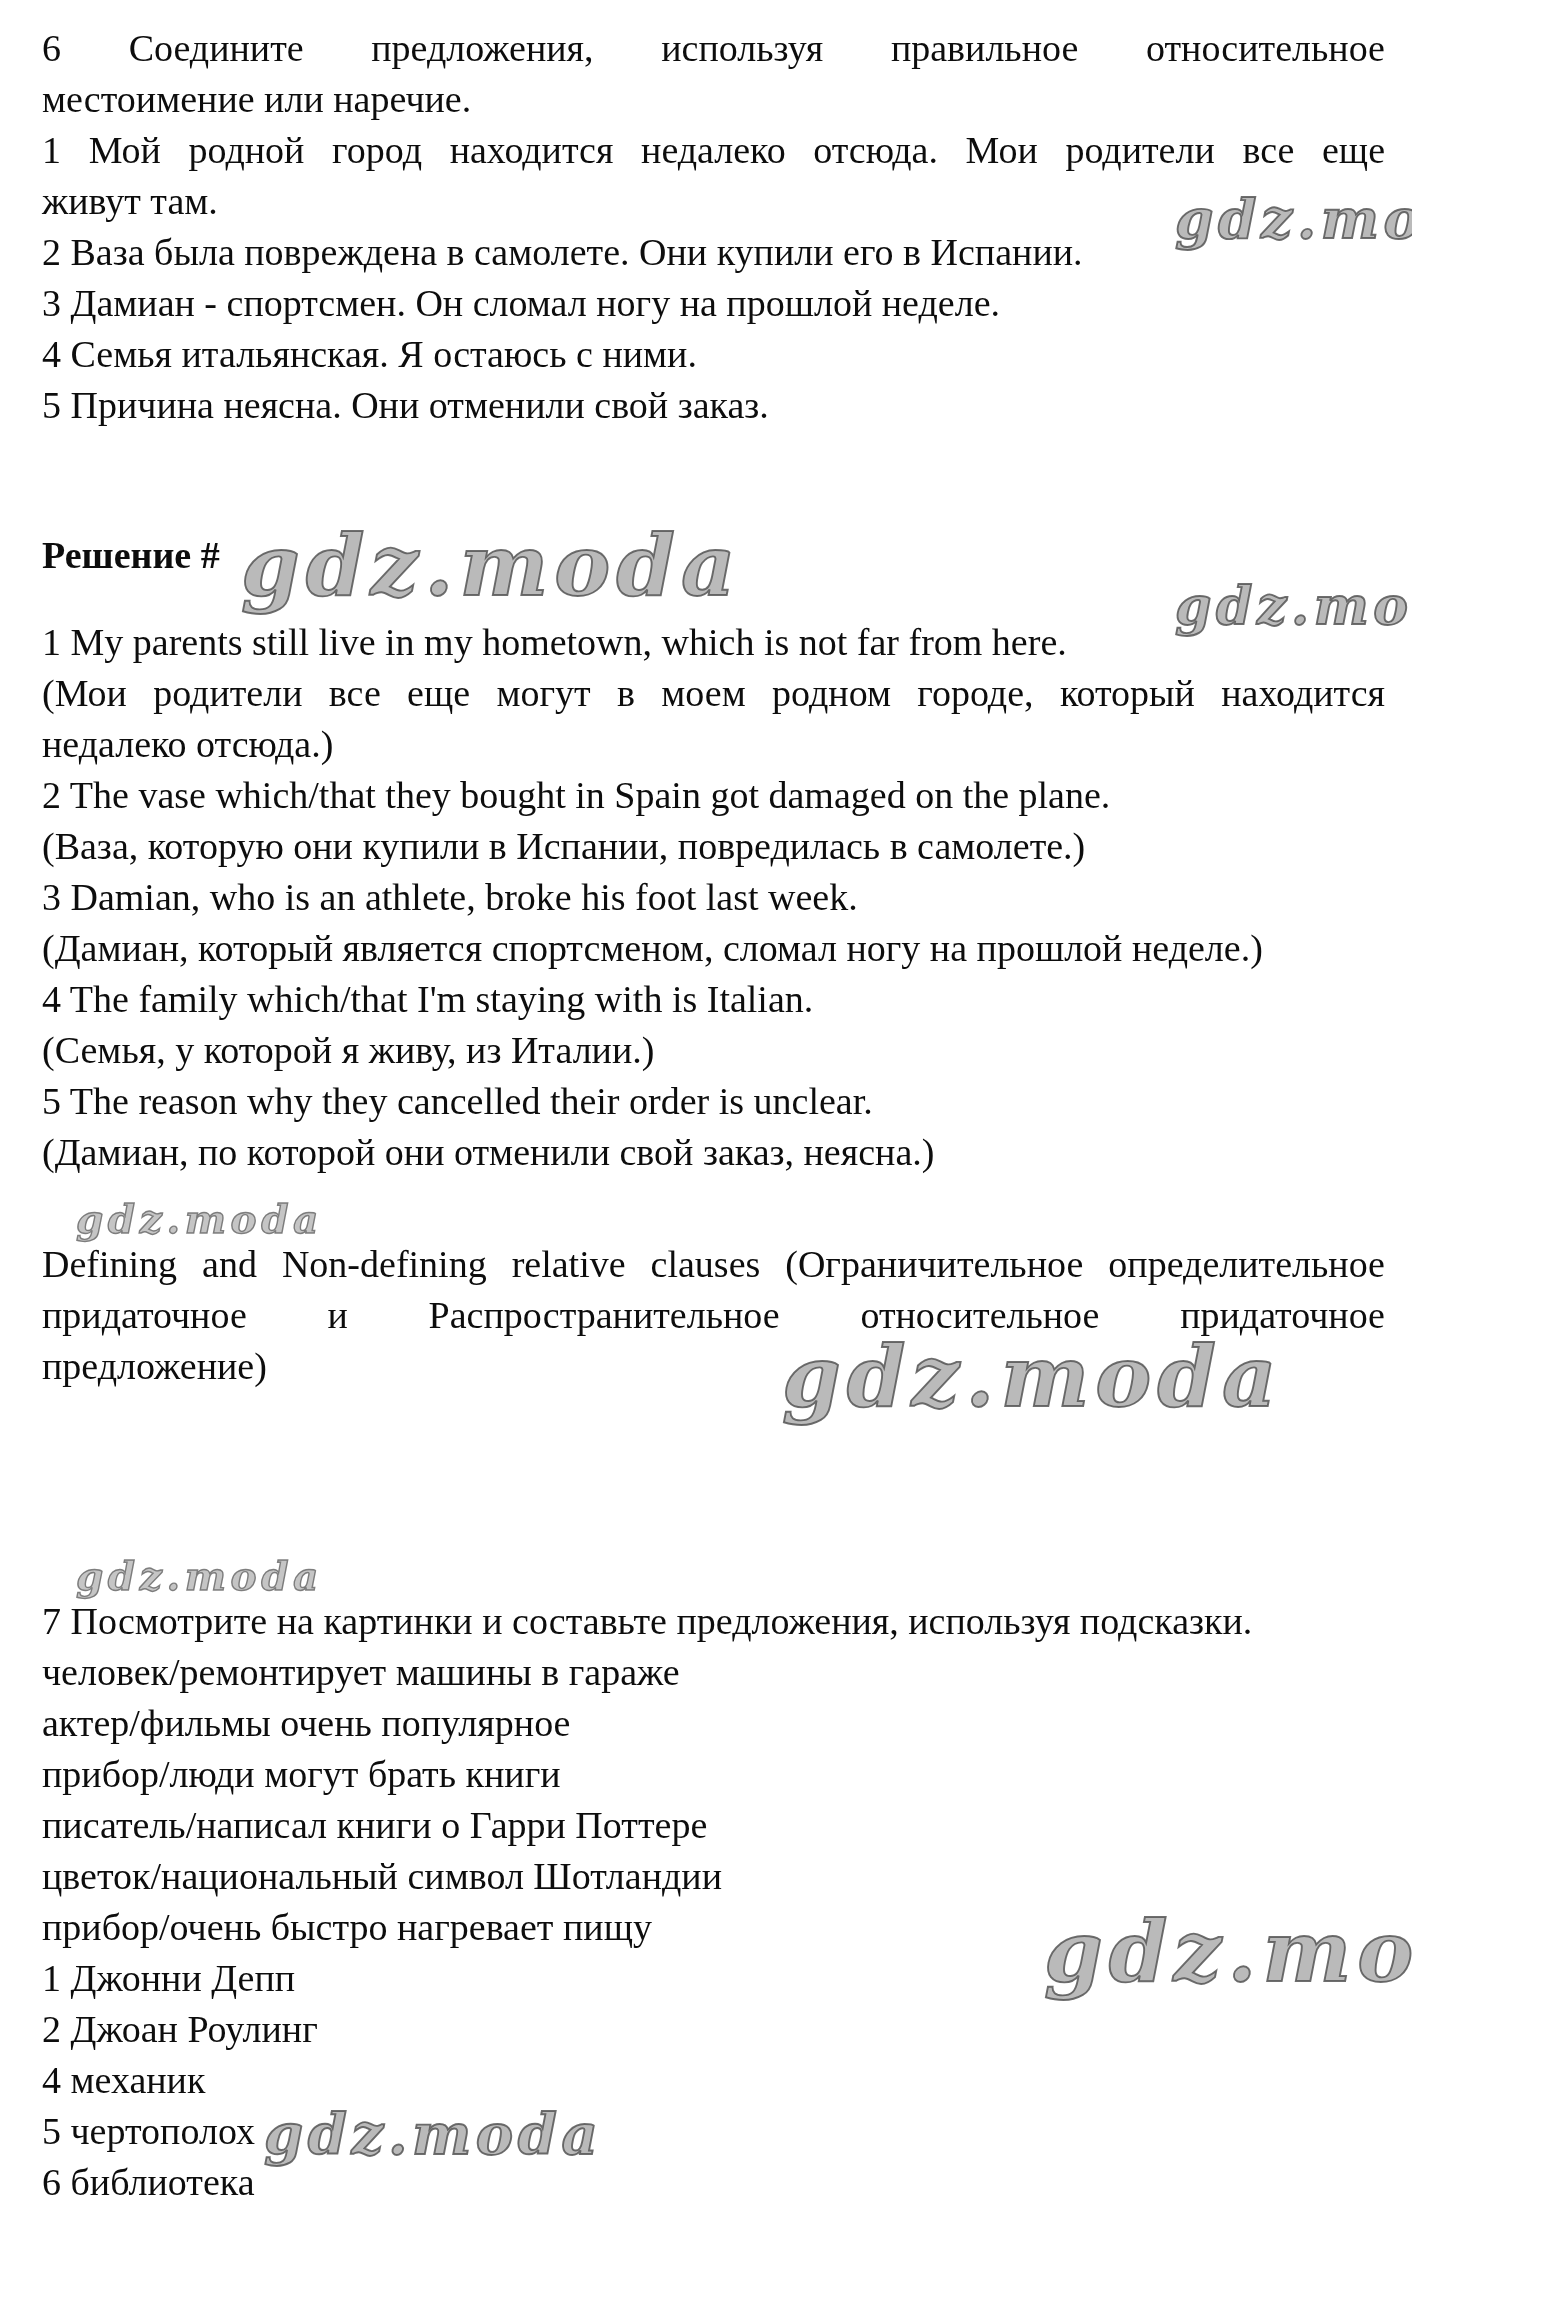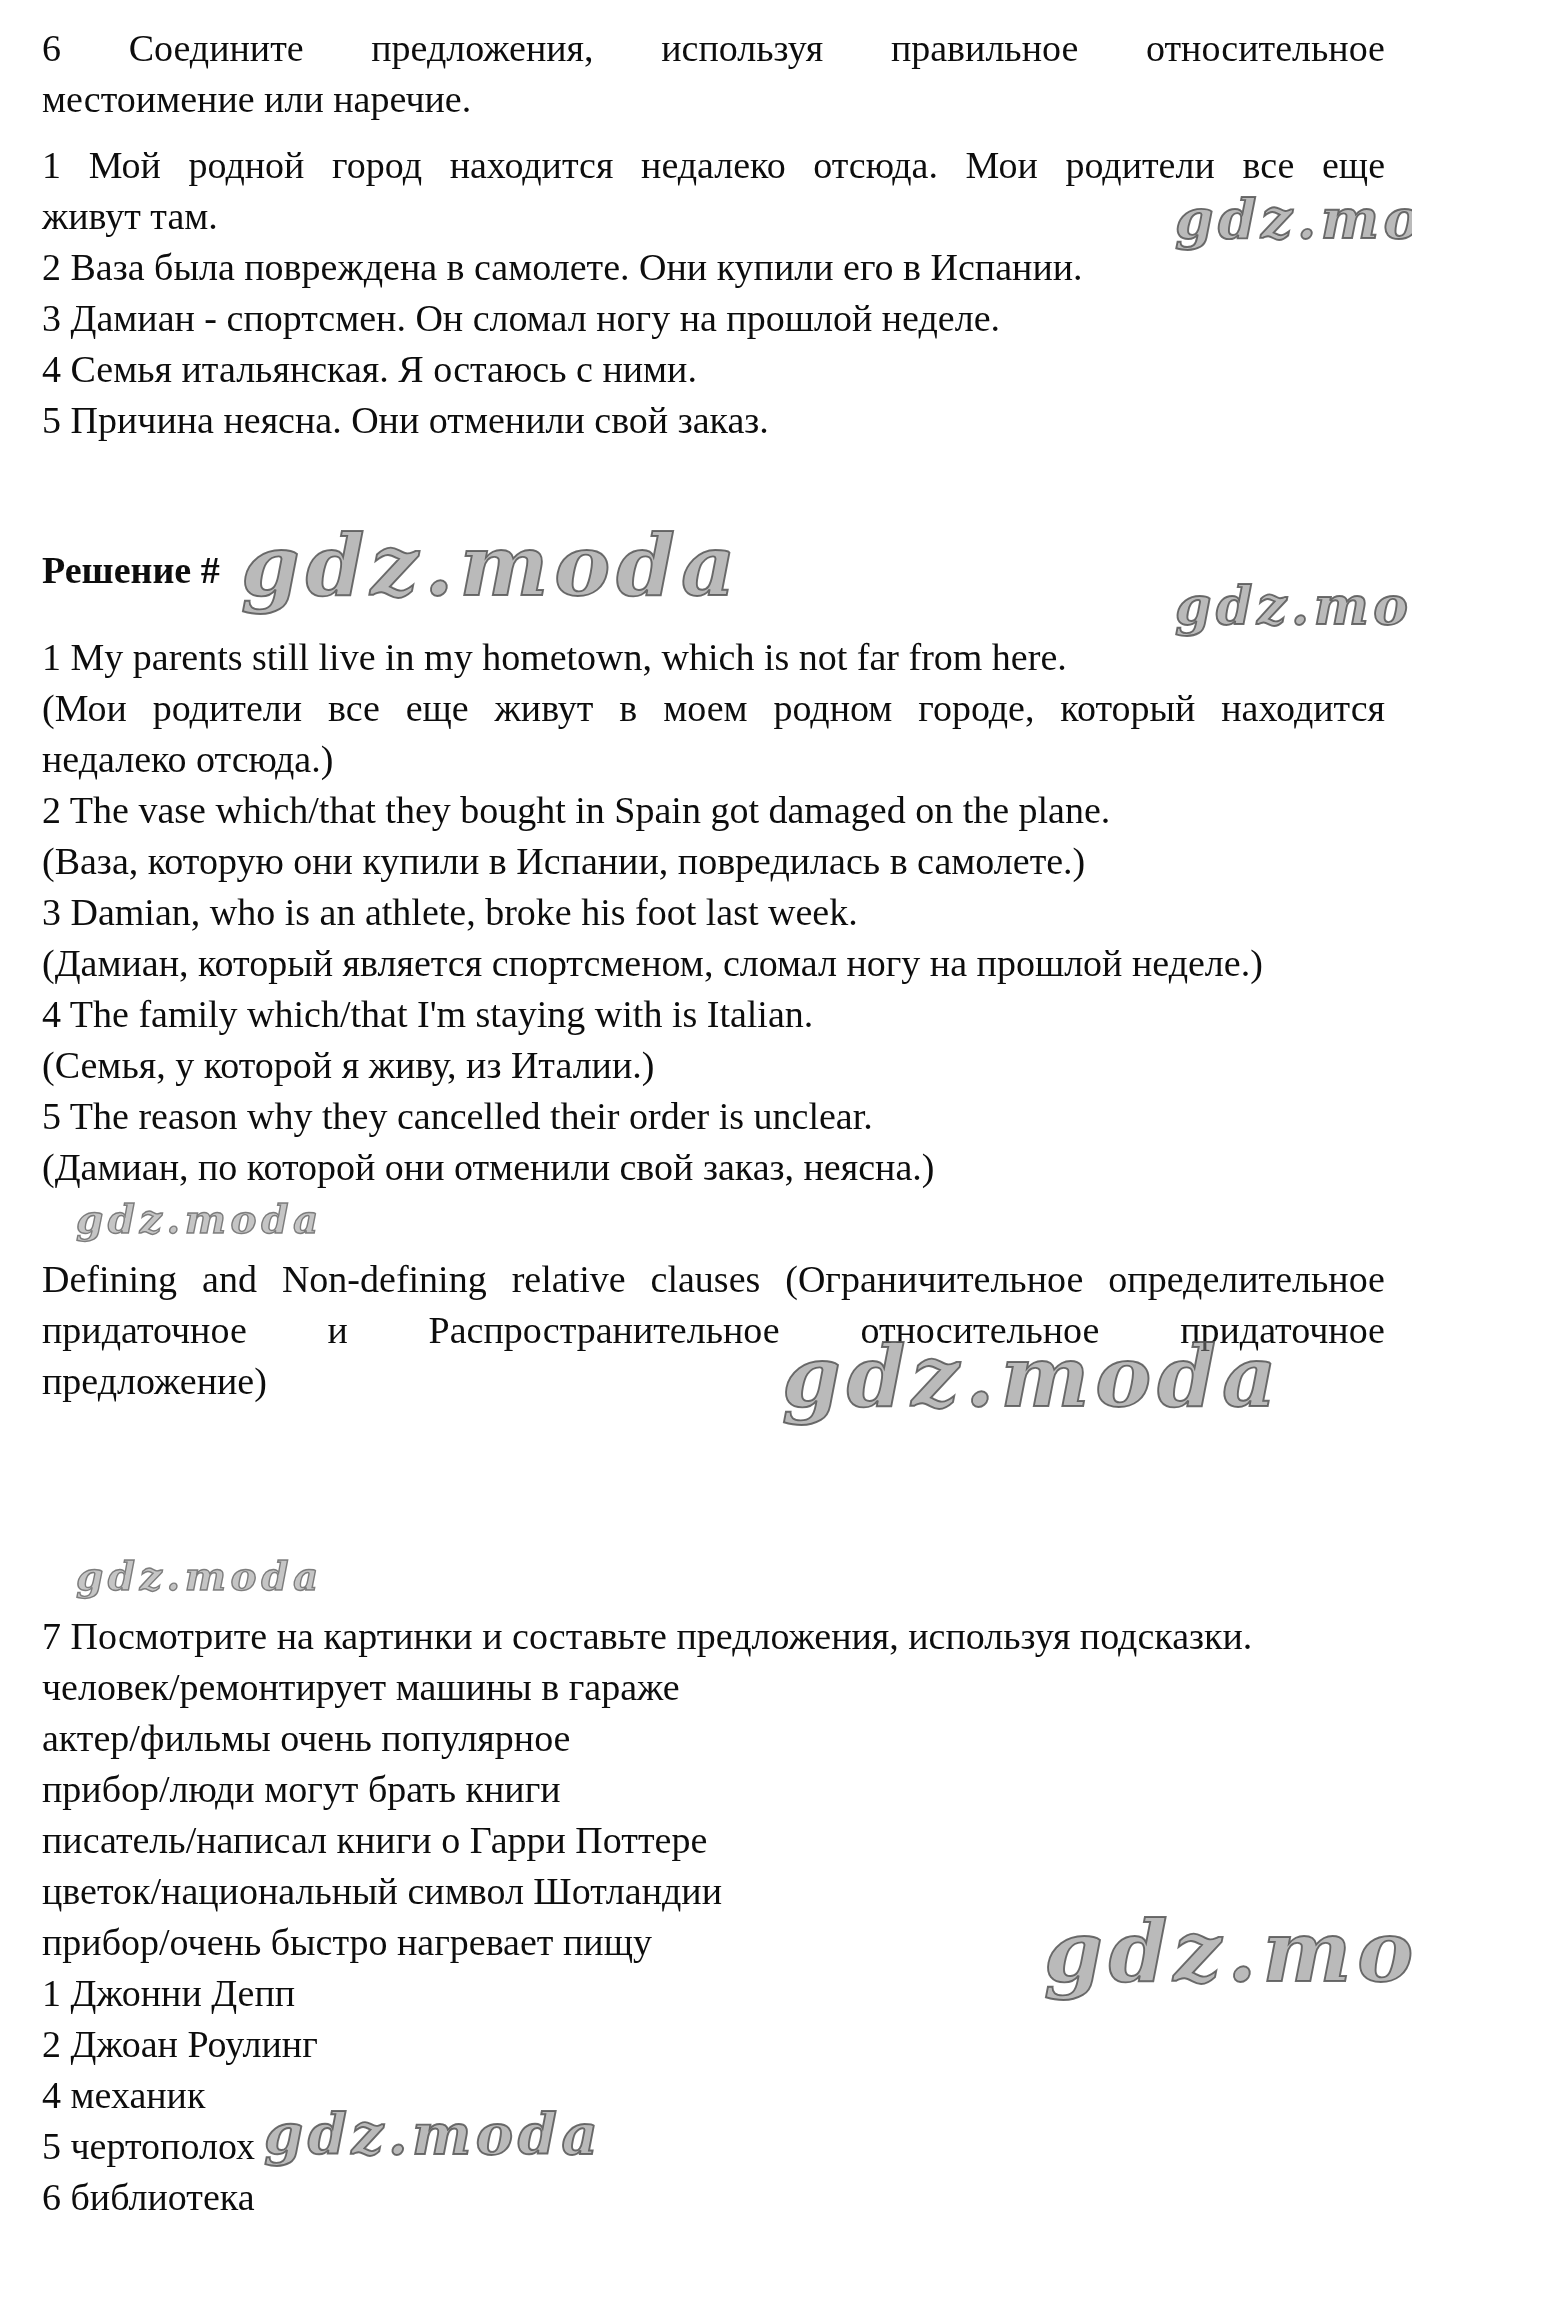--- a/index.html
+++ b/index.html
@@ -21,21 +21,21 @@
     background: #ffffff;
   }
   .line {
     line-height: 51px;
     white-space: pre-wrap;
   }
   .just {
     text-align: justify;
     text-align-last: justify;
   }
-  .sentences { margin-top: 15px; }
+  .sentences { }
   .heading {
     margin-top: 99px;
     font-weight: bold;
     line-height: 51px;
   }
   .answers { margin-top: 36px; }
   .grammar { margin-top: 61px; }
   .task7   { margin-top: 204px; }
 
   
@@ -79,21 +79,21 @@
       <div class="line">2 Ваза была повреждена в самолете. Они купили его в Испании.</div>
       <div class="line">3 Дамиан - спортсмен. Он сломал ногу на прошлой неделе.</div>
       <div class="line">4 Семья итальянская. Я остаюсь с ними.</div>
       <div class="line">5 Причина неясна. Они отменили свой заказ.</div>
     </section>
 
   <div class="heading">Решение #</div>
 
   <section class="para answers">
       <div class="line">1 My parents still live in my hometown, which is not far from here.</div>
-      <div class="line just">(Мои родители все еще живут в моем родном городе, который находится</div>
+      <div class="line just">(Мои родители все еще могут в моем родном городе, который находится</div>
       <div class="line">недалеко отсюда.)</div>
       <div class="line">2 The vase which/that they bought in Spain got damaged on the plane.</div>
       <div class="line">(Ваза, которую они купили в Испании, повредилась в самолете.)</div>
       <div class="line">3 Damian, who is an athlete, broke his foot last week.</div>
       <div class="line">(Дамиан, который является спортсменом, сломал ногу на прошлой неделе.)</div>
       <div class="line">4 The family which/that I'm staying with is Italian.</div>
       <div class="line">(Семья, у которой я живу, из Италии.)</div>
       <div class="line">5 The reason why they cancelled their order is unclear.</div>
       <div class="line">(Дамиан, по которой они отменили свой заказ, неясна.)</div>
     </section>

